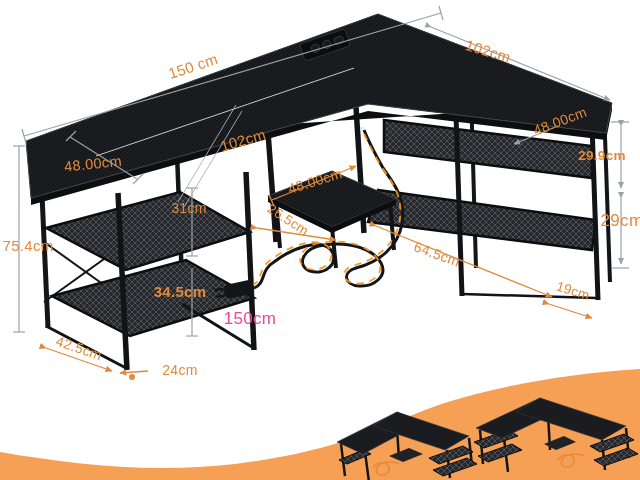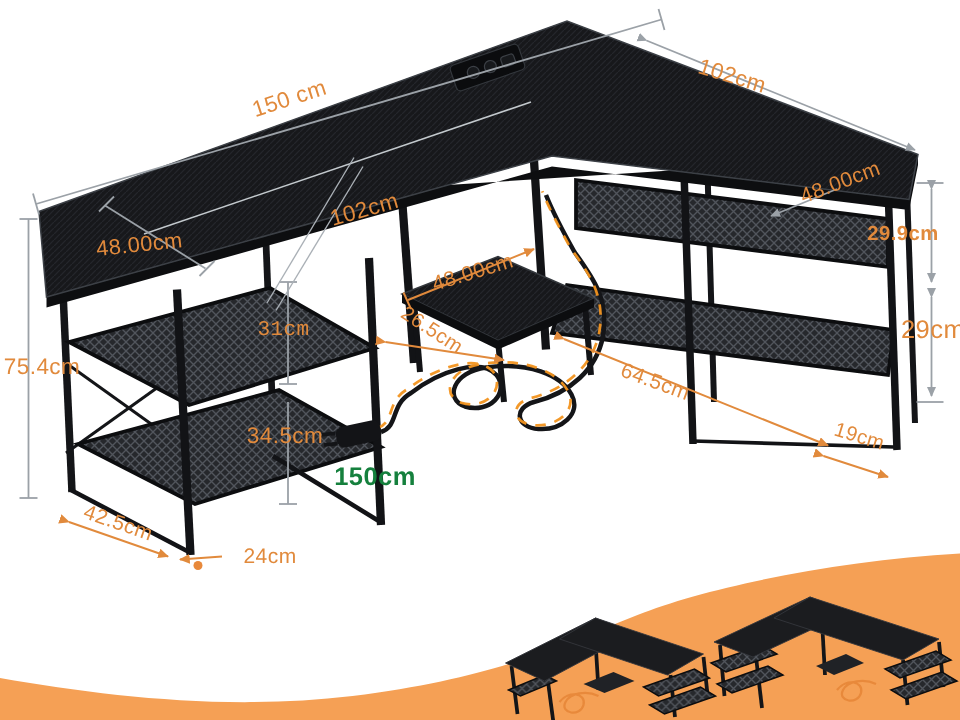--- a/index.html
+++ b/index.html
@@ -1,34 +1,34 @@
 <!DOCTYPE html>
 <html><head>
 <meta charset="utf-8">
 <style>
   html,body{margin:0;padding:0;background:#fff;}
   .scene{position:relative;width:640px;height:480px;overflow:hidden;background:#ffffff;
          font-family:"Liberation Sans", sans-serif;}
   .scene svg{position:absolute;left:0;top:0;}
   .dim{position:absolute;white-space:nowrap;color:#E18A3C;font-size:14px;
        transform:translate(-50%,-50%) rotate(var(--r,0deg));line-height:1;letter-spacing:.3px;}
-  .bold{font-weight:700;color:#15803d;}
+  .bold{font-weight:400;color:#ec4899;}
   
   .l-top150   {left:193px;top:66px; --r:-18deg;font-size:15px;}
   .l-top102   {left:488px;top:51px; --r:17deg; font-size:15px;}
   .l-span102  {left:243px;top:140px;--r:-16deg;font-size:15px;}
   .l-left48   {left:93px; top:164px;--r:-6deg; font-size:14.5px;}
   .l-right48  {left:560px;top:121px;--r:-21deg;font-size:14px;}
   .l-mid48    {left:315px;top:181px;--r:-17deg;}
   .l-265      {left:288px;top:220px;--r:33deg;font-size:13.5px;}
-  .l-31       {left:189px;top:220px;font-family:Liberation Mono, monospace;}
+  .l-31       {left:189px;top:208px;}
   .l-299      {left:602px;top:156px;font-size:13.5px;font-weight:bold;}
   .l-29       {left:622px;top:220px;font-size:17px;}
   .l-754      {left:28px; top:245px;font-size:15px;text-align:right;}
-  .l-345      {left:190px;top:291px;font-size:15px;}
+  .l-345      {left:180px;top:291px;font-size:15px;font-weight:bold;}
   .l-cord150  {left:250px;top:318px;font-size:17px;}
   .l-425      {left:79px; top:348px;--r:19deg;}
   .l-24       {left:180px;top:370px;}
   .l-645      {left:437px;top:254px;--r:20deg;}
   .l-19       {left:573px;top:291px;--r:17deg;font-size:13.5px;}
 </style>
 </head>
 <body>
 
 <div class="scene">

